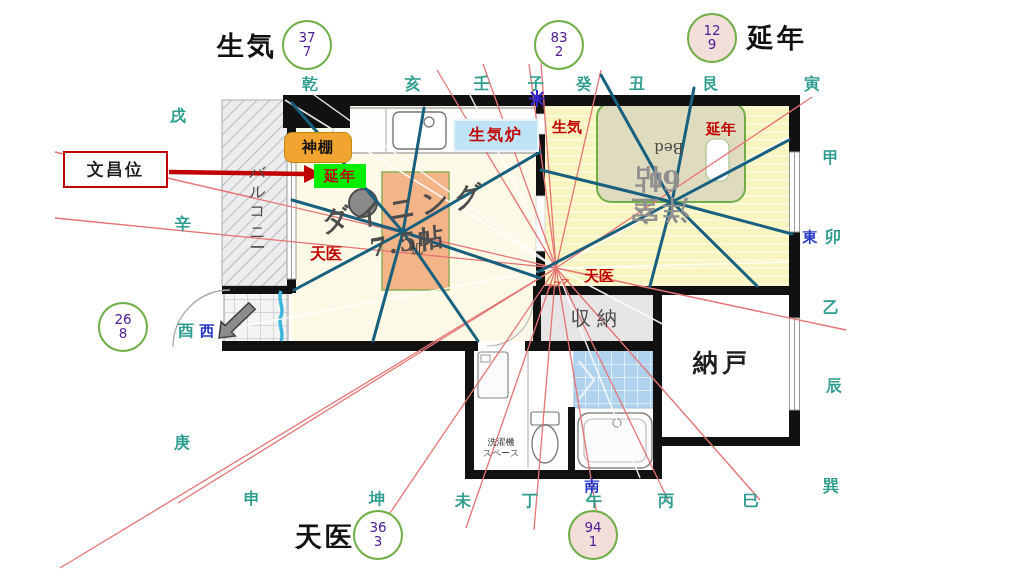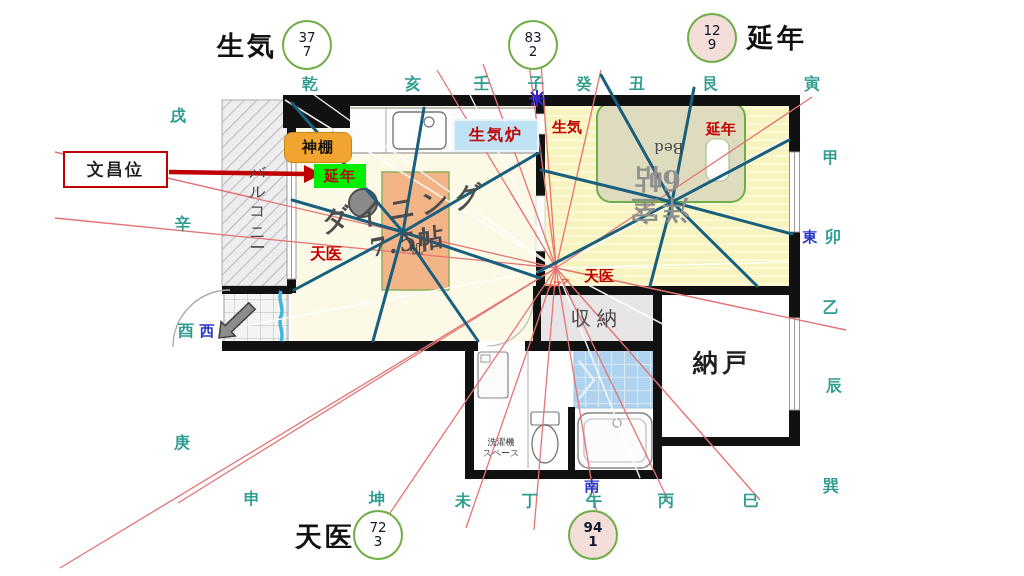--- a/index.html
+++ b/index.html
@@ -10,21 +10,21 @@
   .ctr{transform:translate(-50%,-50%);}
   
   .cchar{color:#2E9D8F;font-size:16px;font-weight:bold;white-space:nowrap;}
   .cblue{color:#2638C8;font-size:15px;font-weight:bold;white-space:nowrap;}
   
   .fortune{color:#111;font-size:27px;font-weight:bold;font-family:"DejaVu Serif",serif;
            letter-spacing:3px;white-space:nowrap;}
   
   .num-circle{width:46px;height:46px;border:2px solid #6FAE46;border-radius:50%;
               background:#fff;display:flex;flex-direction:column;align-items:center;
-              justify-content:center;font-size:13.5px;line-height:1.02;color:#0f172a;}
+              justify-content:center;font-size:13.5px;line-height:1.02;color:#4c1d95;}
   .num-circle.pink{background:#F4DEDA;}
   .num-circle span{display:block;text-align:center;}
   
   .callout-box{width:101px;height:33px;background:#fff;border:2.5px solid #C00000;
                display:flex;align-items:center;justify-content:center;}
   .callout-box span{font-size:17px;font-weight:bold;color:#1a1a1a;
                     font-family:"DejaVu Serif",serif;letter-spacing:2px;}
   
   .box-label{display:flex;align-items:center;justify-content:center;white-space:nowrap;}
   .kamidana{width:66px;height:29px;background:#F2A430;border:1px solid #BF8A10;
@@ -215,33 +215,37 @@
   <div class="abs ctr fortune" style="left:325px;top:537px;">天医</div>
 
   <div class="abs callout-box" style="left:63px;top:151px;">
     <span>文昌位</span>
   </div>
 
   <div class="abs ctr num-circle" style="left:307px;top:45px;">
     <span>37</span>
       <span>7</span>
     </div>
-  <div class="abs ctr num-circle" style="left:533px;top:45px;">
+  <div class="abs ctr num-circle" style="left:559px;top:45px;">
     <span>83</span>
       <span>2</span>
     </div>
   <div class="abs ctr num-circle pink" style="left:712px;top:38px;">
     <span>12</span>
       <span>9</span>
     </div>
+  <div class="abs ctr num-circle" style="left:123px;top:327px;">
+    <span>26</span>
+      <span>8</span>
+    </div>
   <div class="abs ctr num-circle" style="left:378px;top:535px;">
-    <span>72</span>
+    <span>36</span>
       <span>3</span>
     </div>
-  <div class="abs ctr num-circle pink" style="left:593px;top:535px;font-weight:bold;">
+  <div class="abs ctr num-circle pink" style="left:593px;top:535px;">
     <span>94</span>
       <span>1</span>
     </div>
 
   <div class="abs ctr cchar" style="left:310px;top:84px;">乾</div>
   <div class="abs ctr cchar" style="left:413px;top:84px;">亥</div>
   <div class="abs ctr cchar" style="left:482px;top:84px;">壬</div>
   <div class="abs ctr cchar" style="left:536px;top:84px;">子</div>
   <div class="abs ctr cchar" style="left:584px;top:84px;">癸</div>
   <div class="abs ctr cchar" style="left:637px;top:84px;">丑</div>

